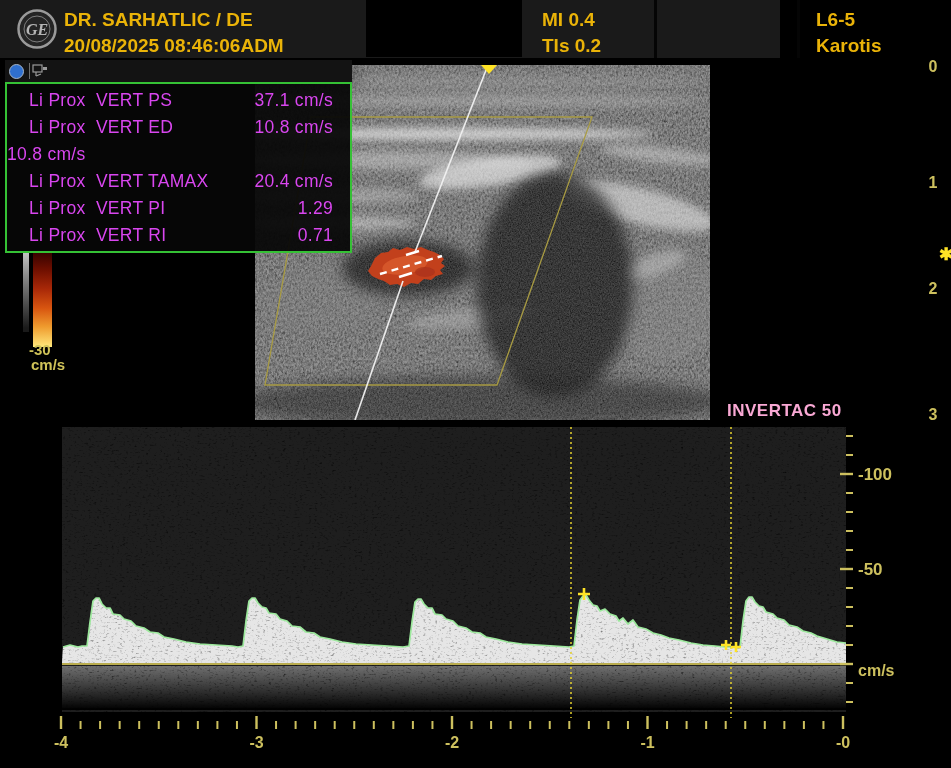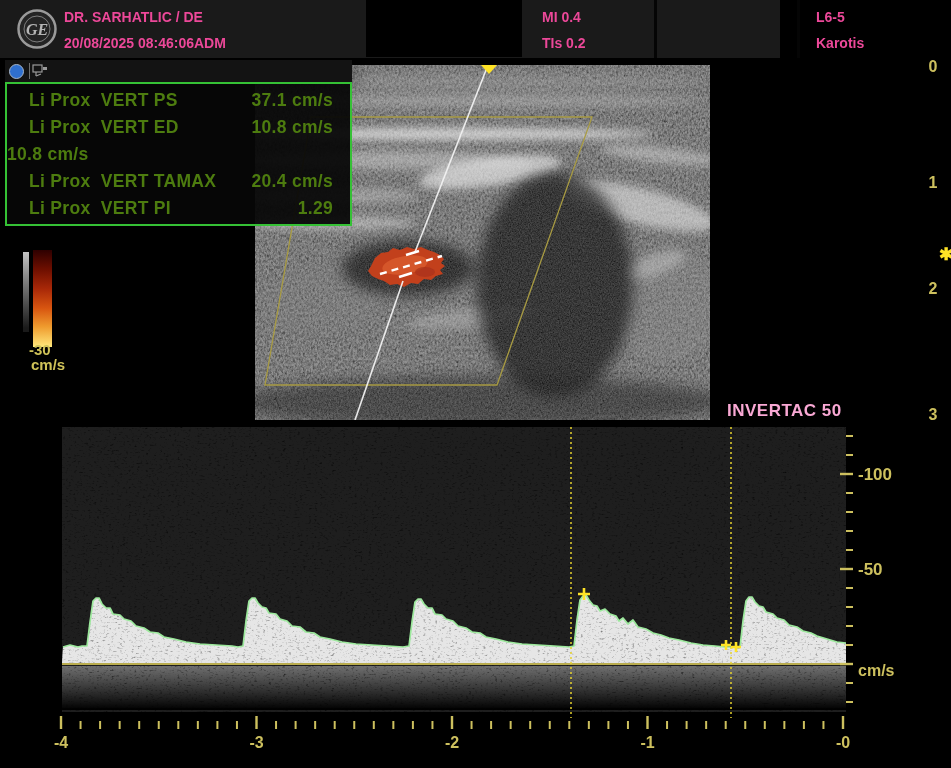--- a/index.html
+++ b/index.html
@@ -2,32 +2,32 @@
 <html><head>
 <meta charset="utf-8">
 <style>
   html,body{margin:0;padding:0;background:#000;}
   #screen{
     position:relative;width:951px;height:768px;background:#000;overflow:hidden;
     font-family:"Liberation Sans",sans-serif;-webkit-font-smoothing:antialiased;
   }
   
   .topbar{position:absolute;left:0;top:0;width:780px;height:58px;background:#1a1a1a;}
-  .topbar .txt{position:absolute;color:#ec4899;font-weight:bold;font-size:14px;white-space:nowrap;}
+  .topbar .txt{position:absolute;color:#eab308;font-weight:bold;font-size:19px;white-space:nowrap;}
   .tb-divider{position:absolute;top:0;width:3px;height:58px;background:#050505;}
   .redaction{position:absolute;left:366px;top:0;width:156px;height:57px;background:#000;}
   .ge-logo{position:absolute;left:16px;top:8px;}
   
   .results{position:absolute;left:5px;top:60px;width:347px;z-index:30;}
   .res-head{height:22px;background:#131313;display:flex;align-items:center;}
   .status-dot{width:13px;height:13px;border-radius:50%;background:#2f6fce;border:1px solid #a8b6c6;margin-left:4px;}
   .head-sep{width:1px;height:16px;background:#6f6f6f;margin-left:5px;}
   .res-box{border:2px solid #35c135;background:rgba(6,6,6,0.94);padding:3px 0 2px 0;}
   .res-row{display:flex;justify-content:space-between;align-items:center;height:27px;
-           font-size:17.5px;font-weight:bold;color:#4d7c0f;}
+           font-size:17.5px;font-weight:normal;color:#d946ef;}
   .m-label{padding-left:22px;white-space:pre;letter-spacing:.3px;}
   .m-value{padding-right:17px;letter-spacing:.3px;}
   
   .graybar{position:absolute;left:23px;top:252px;width:6px;height:80px;
            background:linear-gradient(#c4c4c4,#8a8a8a 30%,#1a1a1a 95%);}
   .colorbar{position:absolute;left:33px;top:250px;width:19px;height:97px;
            background:linear-gradient(#2e0000,#6e0f00 20%,#a82808 40%,#d85510 60%,#ef9b2e 79%,#ffe87c 100%);}
   .cb-label{position:absolute;color:#cfc258;font-weight:bold;font-size:15px;text-align:right;}
   
   .depth-mark{position:absolute;left:922px;width:22px;text-align:center;color:#cdc05e;font-weight:bold;font-size:16px;}
@@ -146,20 +146,24 @@
         <div class="res-row">
           <span class="m-value">10.8 cm/s</span>
         </div>
         <div class="res-row">
           <span class="m-label">Li Prox  VERT TAMAX</span>
           <span class="m-value">20.4 cm/s</span>
         </div>
         <div class="res-row">
           <span class="m-label">Li Prox  VERT PI</span>
           <span class="m-value">1.29</span>
+        </div>
+        <div class="res-row">
+          <span class="m-label">Li Prox  VERT RI</span>
+          <span class="m-value">0.71</span>
         </div>
       </div>
   </div>
 
   <div class="graybar"></div>
   <div class="colorbar"></div>
   <div class="cb-label" style="left:29px;top:341px;">-30</div>
   <div class="cb-label" style="left:31px;top:356px;">cm/s</div>
 
   <div id="depth-ruler">

